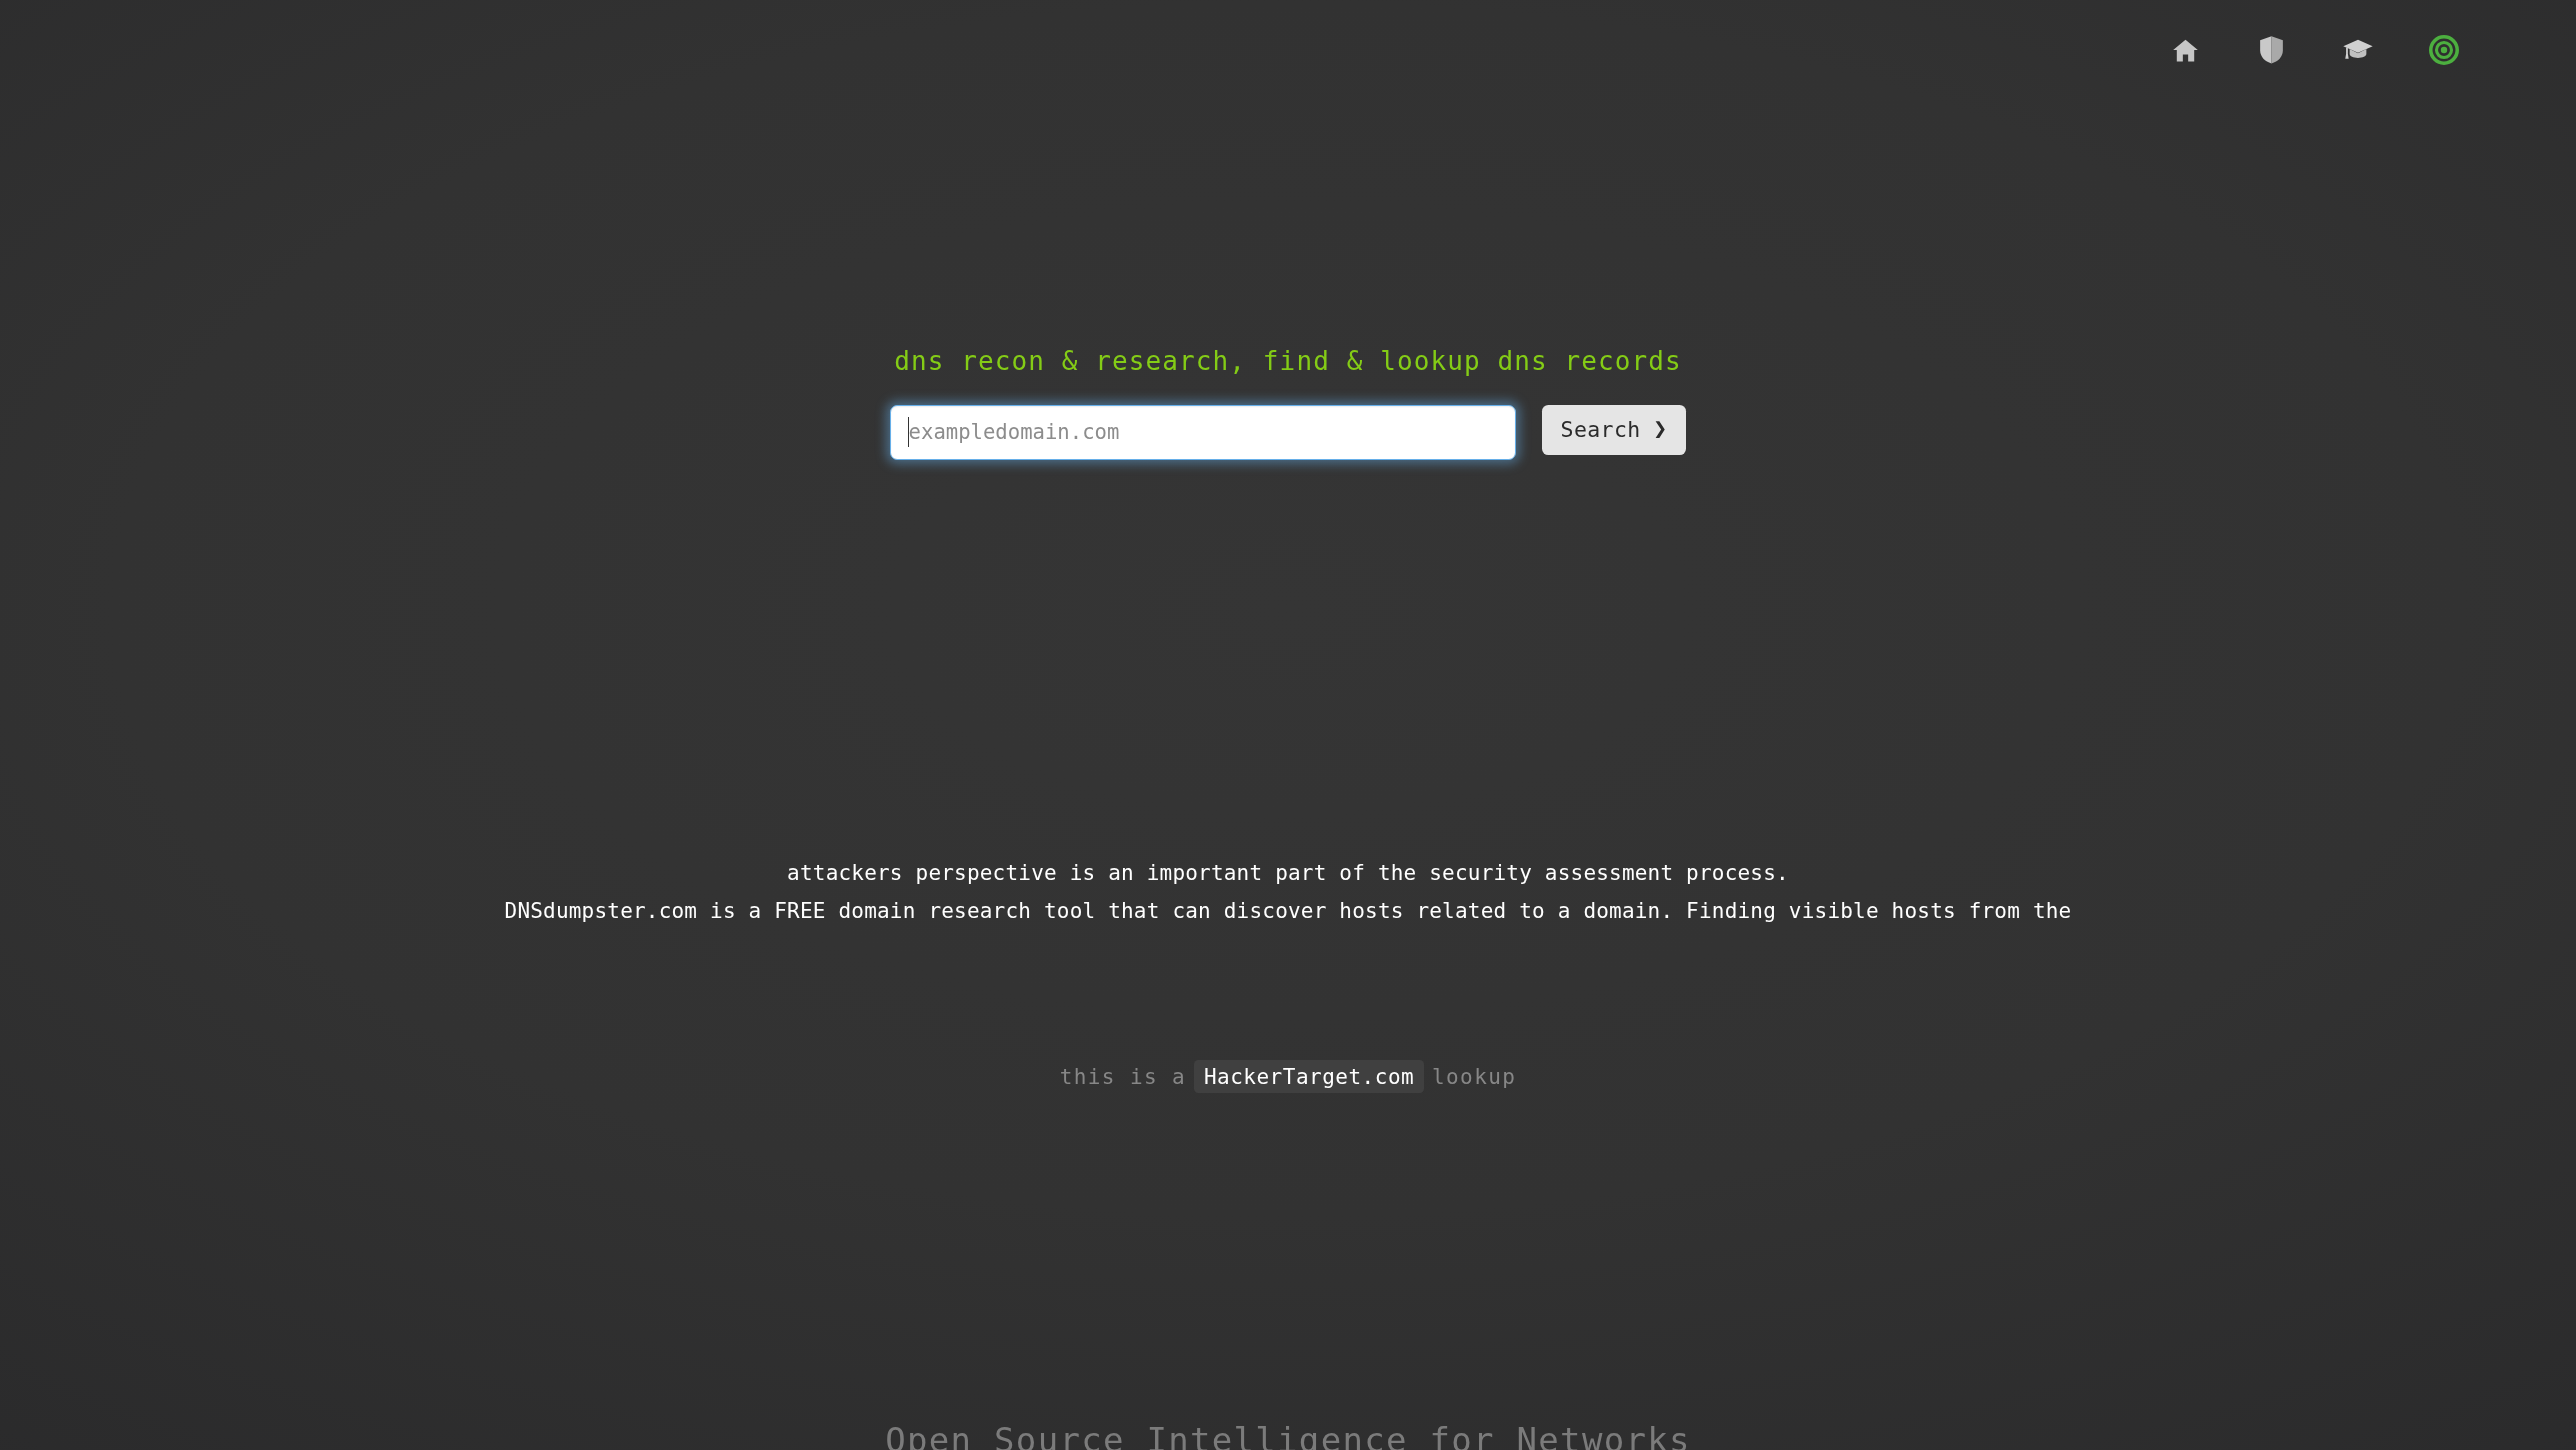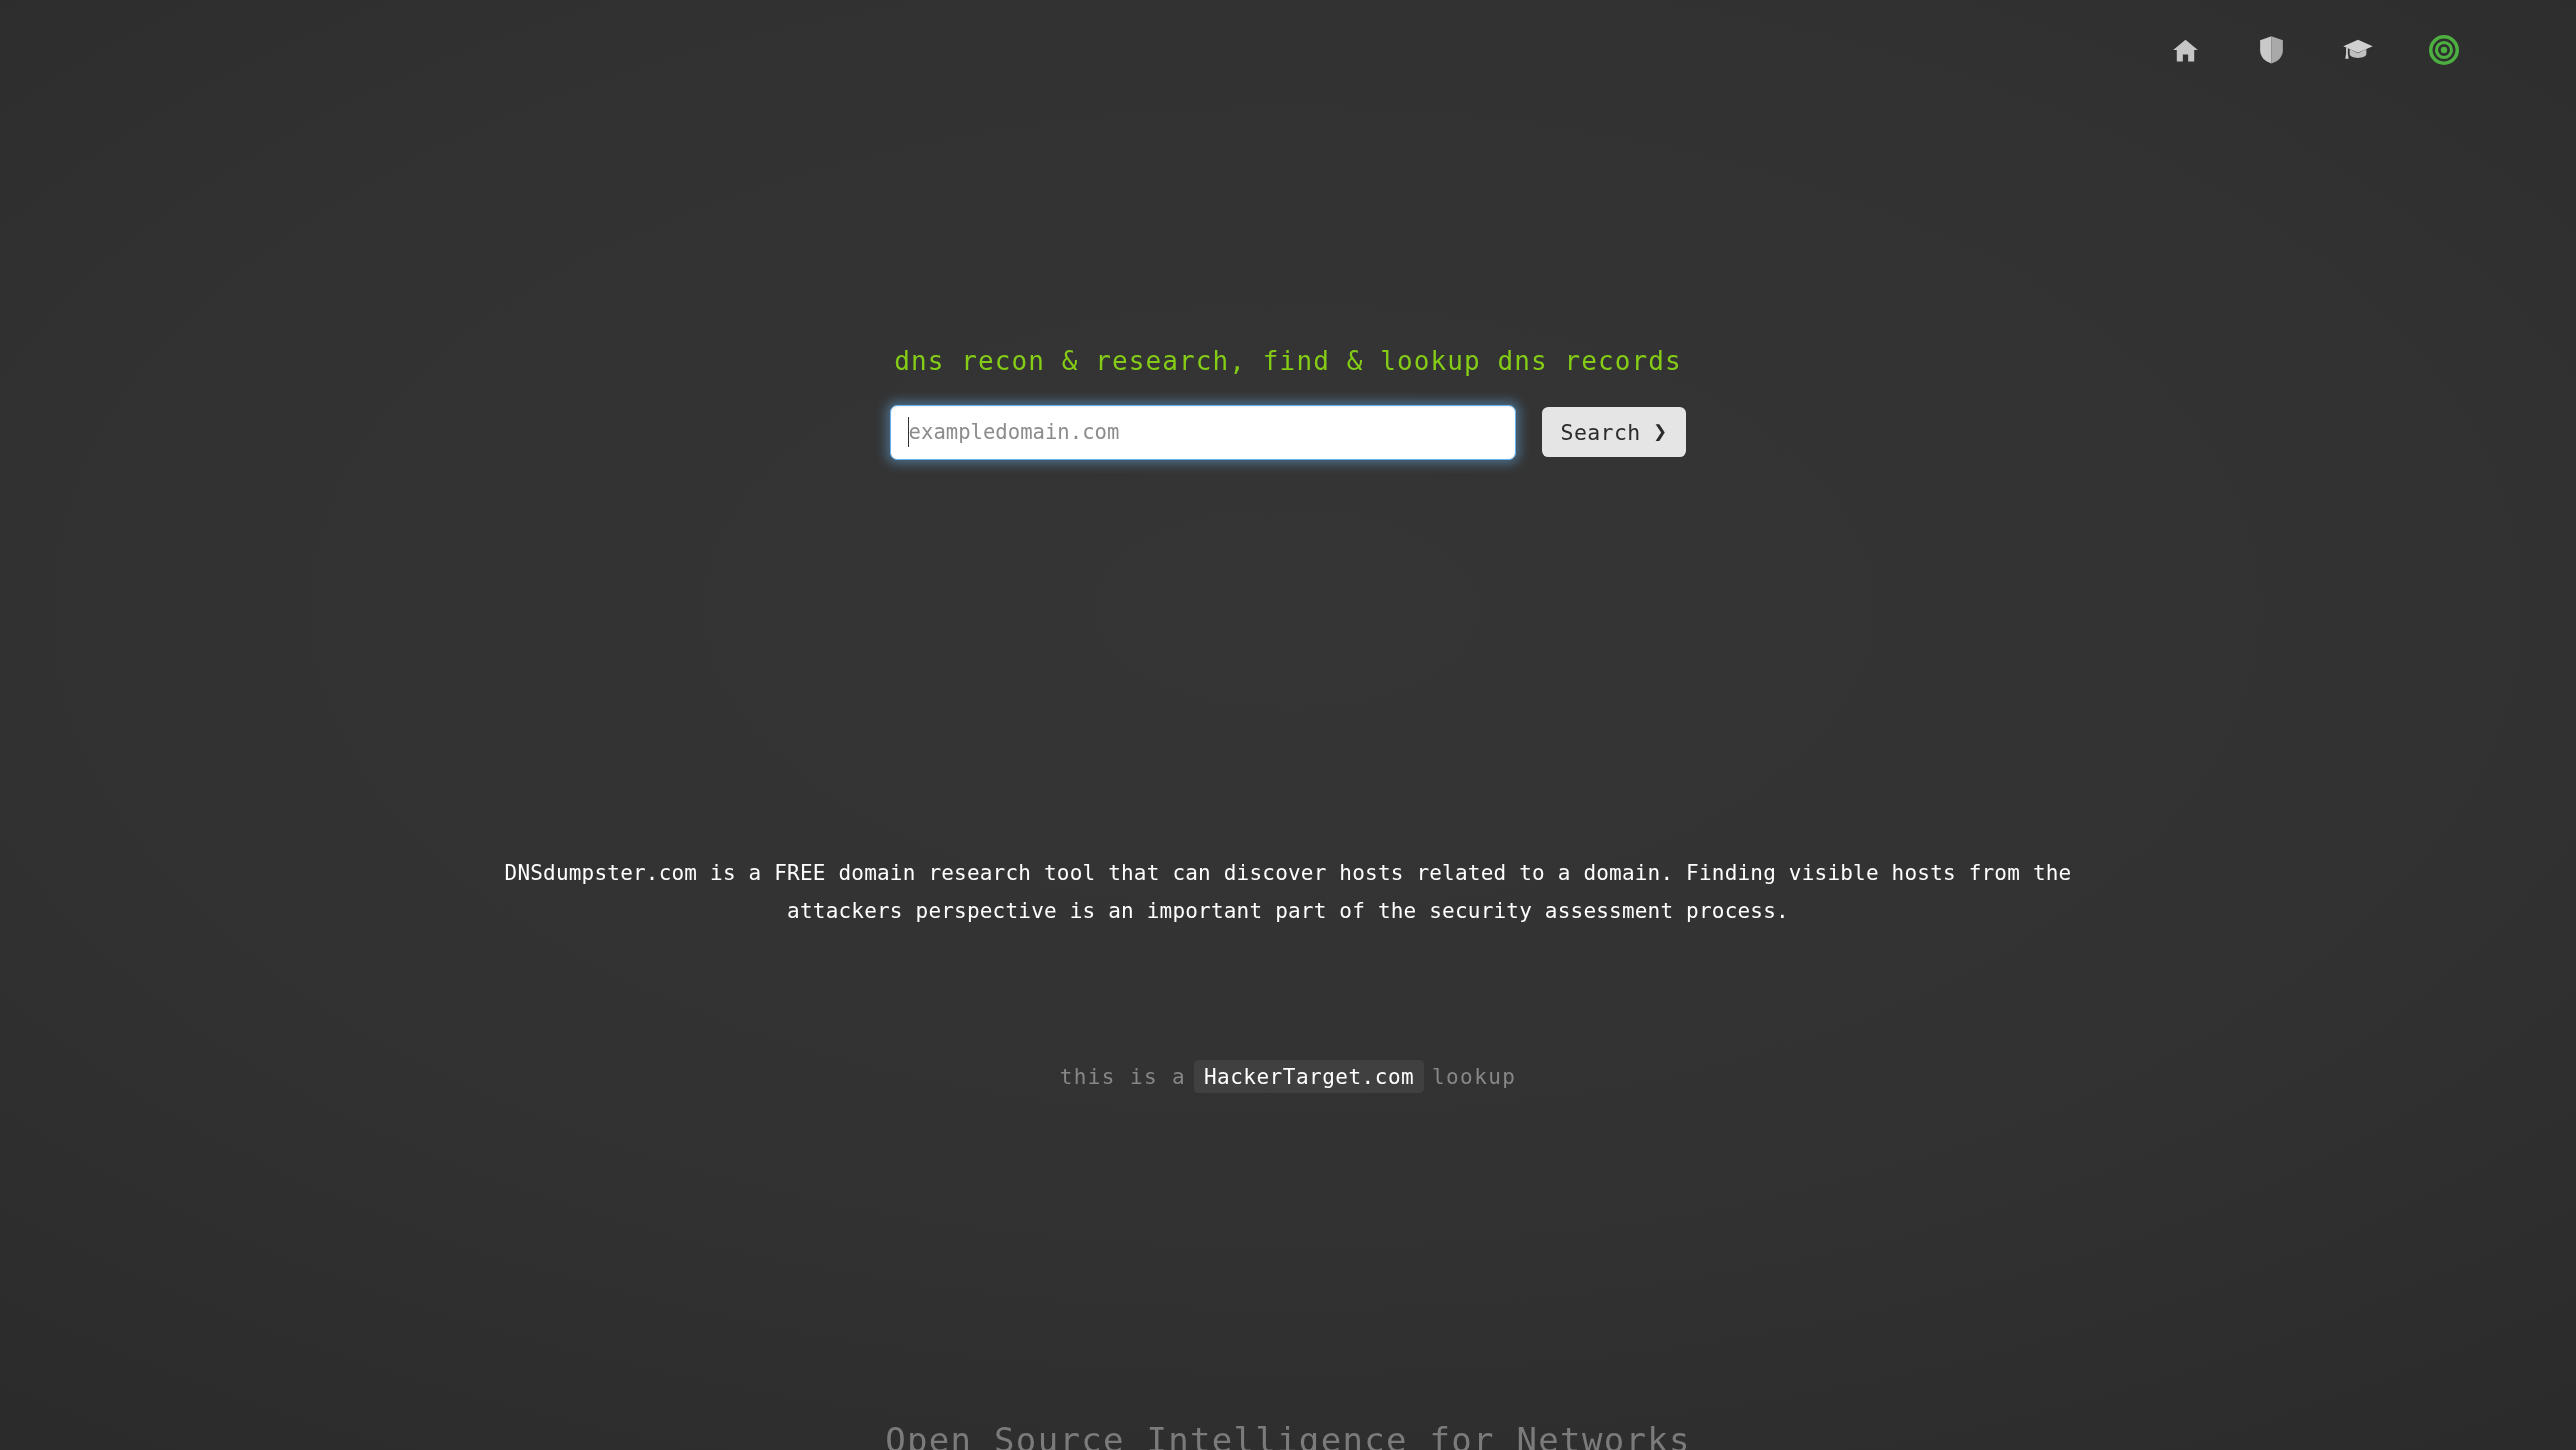--- a/index.html
+++ b/index.html
@@ -63,21 +63,21 @@
     line-height: 1.3;
     color: #84cc16;
     letter-spacing: 1.1px;
     margin: 0;
     font-weight: 400;
   }
 
   .search-row {
     margin-top: 26px;
     display: flex;
-    align-items: center;
+    align-items: flex-start;
     justify-content: center;
     gap: 26px;
   }
   .search-field-wrap {
     position: relative;
   }
   .search-input {
     width: 626px;
     height: 55px;
     padding: 9px 18px;
@@ -244,22 +244,22 @@
 
     <button class="search-button" type="submit">
       <span>Search</span>
       <span class="chev">❯</span>
     </button>
   </form>
 
 </section>
 
 <section class="description">
+  <p>attackers perspective is an important part of the security assessment process.</p>
   <p>DNSdumpster.com is a FREE domain research tool that can discover hosts related to a domain. Finding visible hosts from the</p>
-  <p>attackers perspective is an important part of the security assessment process.</p>
 </section>
 
 <div class="project-line">
   <span>this is a</span><a class="project-badge" href="#">HackerTarget.com</a><span>lookup</span>
 </div>
 
 <div class="bottom-heading">Open Source Intelligence for Networks</div>
 
 
 </body></html>

